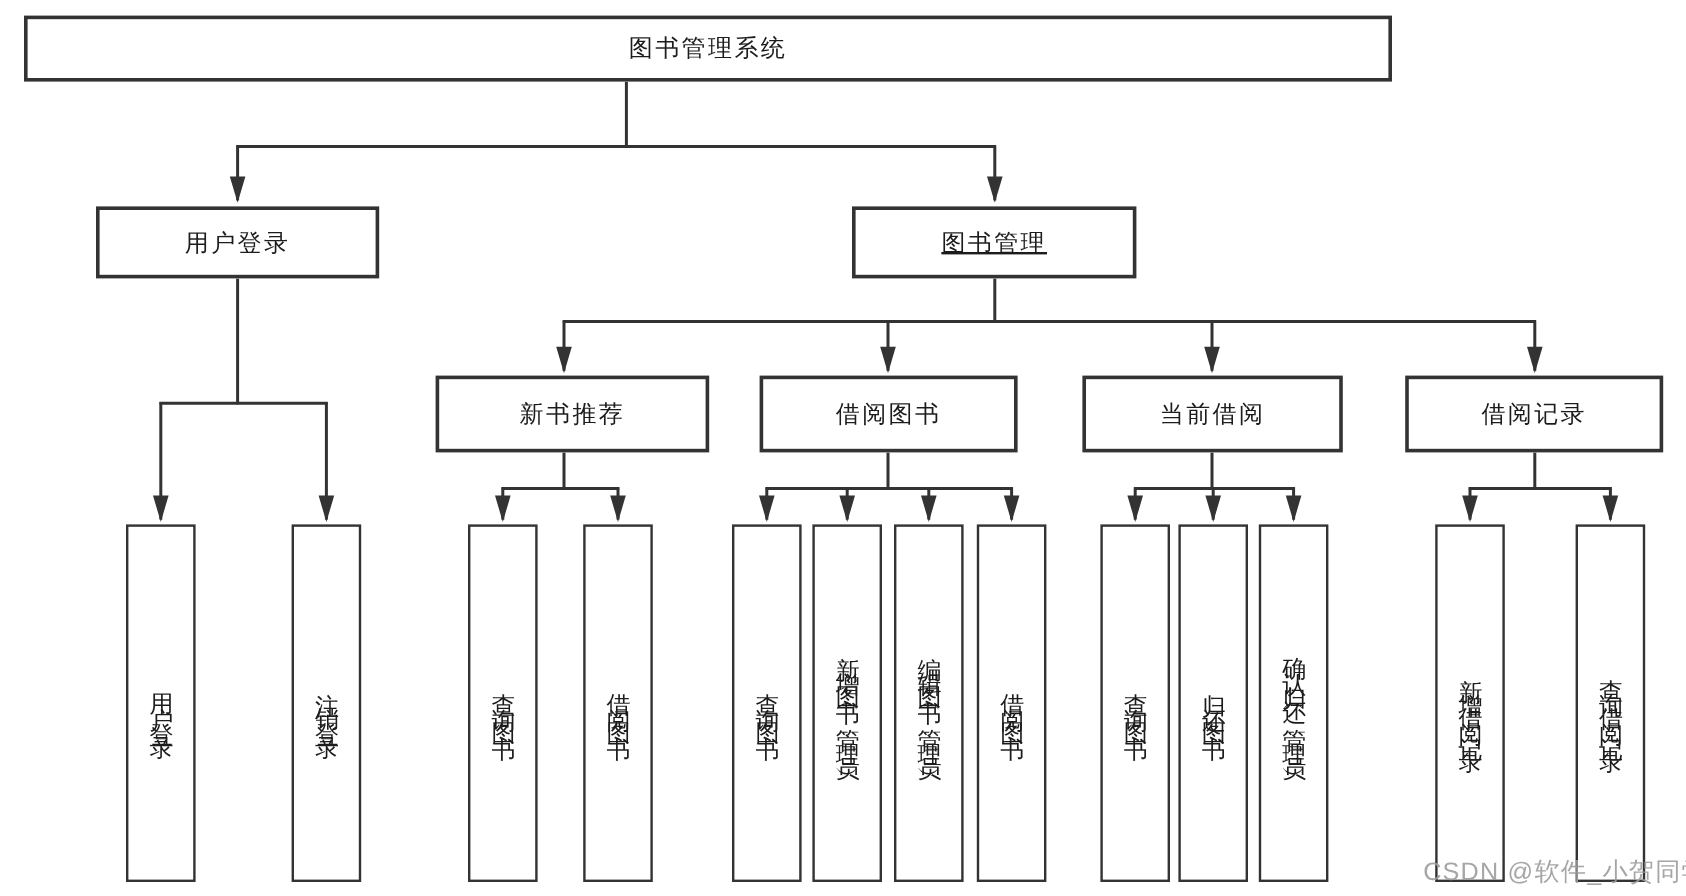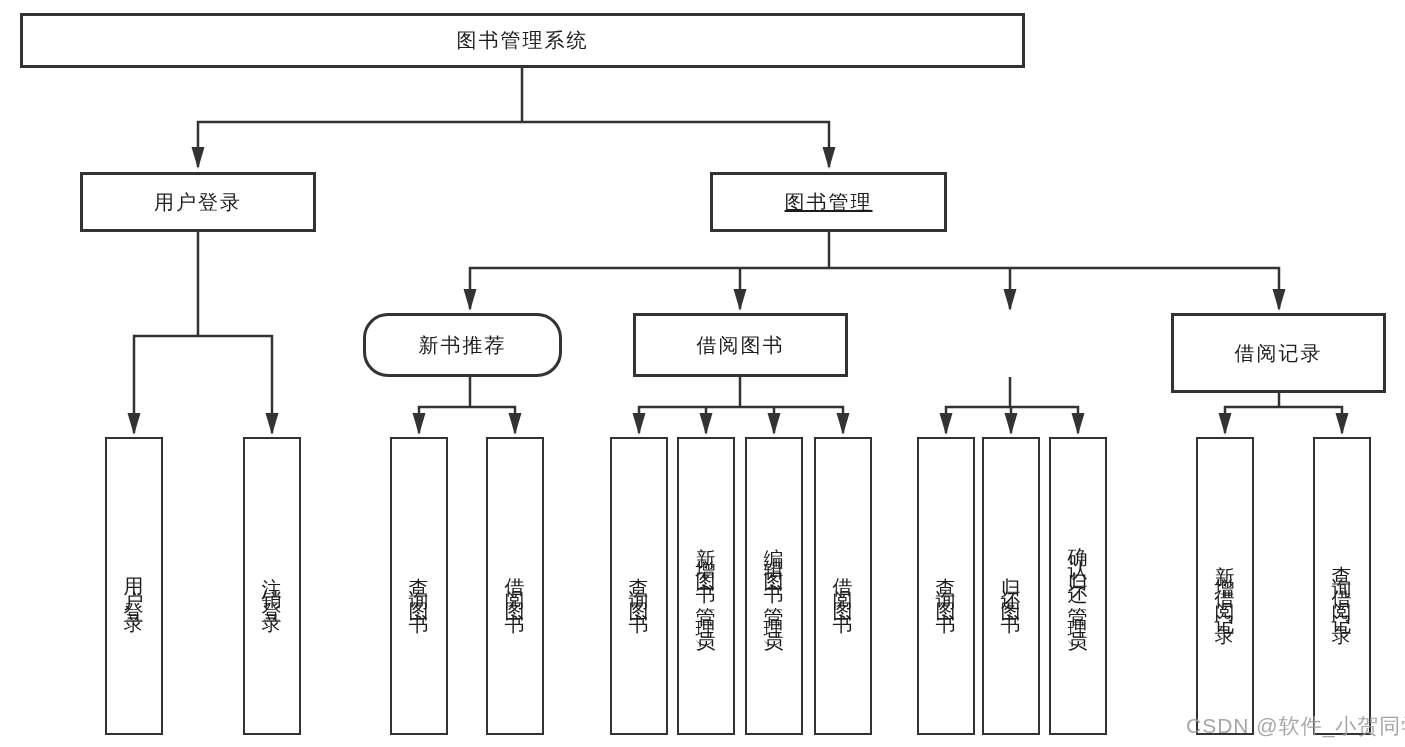--- a/index.html
+++ b/index.html
@@ -95,38 +95,41 @@
     <line x1="946" y1="406" x2="946" y2="433" marker-end="url(#ah)"></line>
     <line x1="1011" y1="406" x2="1011" y2="433" marker-end="url(#ah)"></line>
     <line x1="1078" y1="406" x2="1078" y2="433" marker-end="url(#ah)"></line>
 
     <line x1="1279" y1="377" x2="1279" y2="408"></line>
     <line x1="1224" y1="407" x2="1343" y2="407"></line>
     <line x1="1225" y1="406" x2="1225" y2="433" marker-end="url(#ah)"></line>
     <line x1="1342" y1="406" x2="1342" y2="433" marker-end="url(#ah)"></line>
   </svg>
 
-  <div class="box" style="left:20px; top:13px; width:1005px; height:55px;">
+  <div class="box" style="left:20px; top:13px; width:1140px; height:55px;">
     <span class="hlabel">图书管理系统</span>
   </div>
 
   <div class="box" style="left:80px; top:172px; width:236px; height:60px;">
     <span class="hlabel">用户登录</span>
   </div>
   <div class="box" style="left:710px; top:172px; width:237px; height:60px;text-decoration:underline;">
     <span class="hlabel">图书管理</span>
   </div>
 
-  <div class="box" style="left:363px; top:313px; width:199px; height:64px;border-radius:25px;">
+  <div class="box" style="left:363px; top:313px; width:228px; height:64px;">
     <span class="hlabel">新书推荐</span>
   </div>
   <div class="box" style="left:633px; top:313px; width:215px; height:64px;">
     <span class="hlabel">借阅图书</span>
   </div>
-  <div class="box" style="left:1171px; top:313px; width:215px; height:80px;">
+  <div class="box" style="left:902px; top:313px; width:217px; height:64px;">
+    <span class="hlabel">当前借阅</span>
+  </div>
+  <div class="box" style="left:1171px; top:313px; width:215px; height:64px;">
     <span class="hlabel">借阅记录</span>
   </div>
 
   <div class="box leaf" style="left:105px; top:437px; width:58px; height:298px;">
     <span class="vlabel">用户登录</span>
   </div>
   <div class="box leaf" style="left:243px; top:437px; width:58px; height:298px;">
     <span class="vlabel">注销登录</span>
   </div>
 

